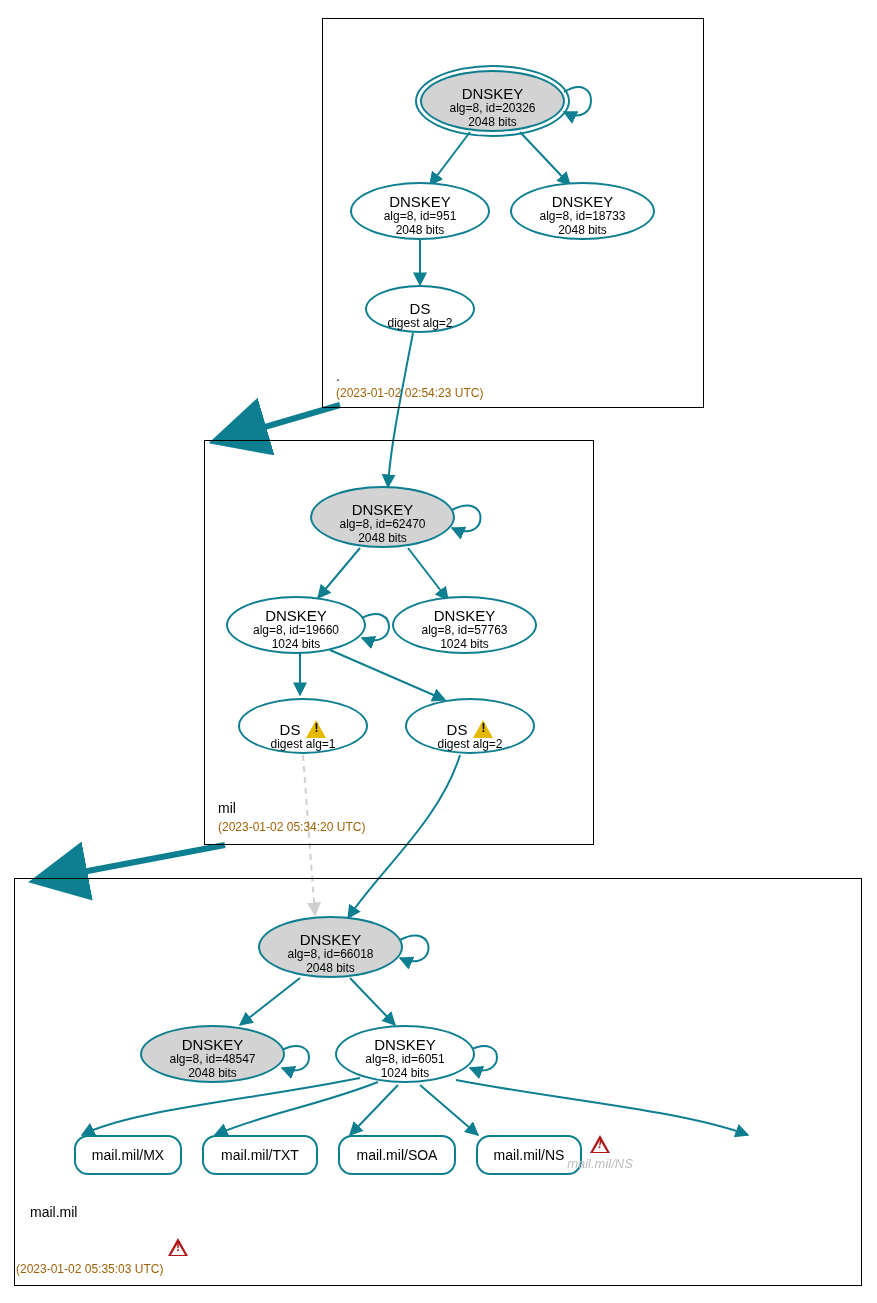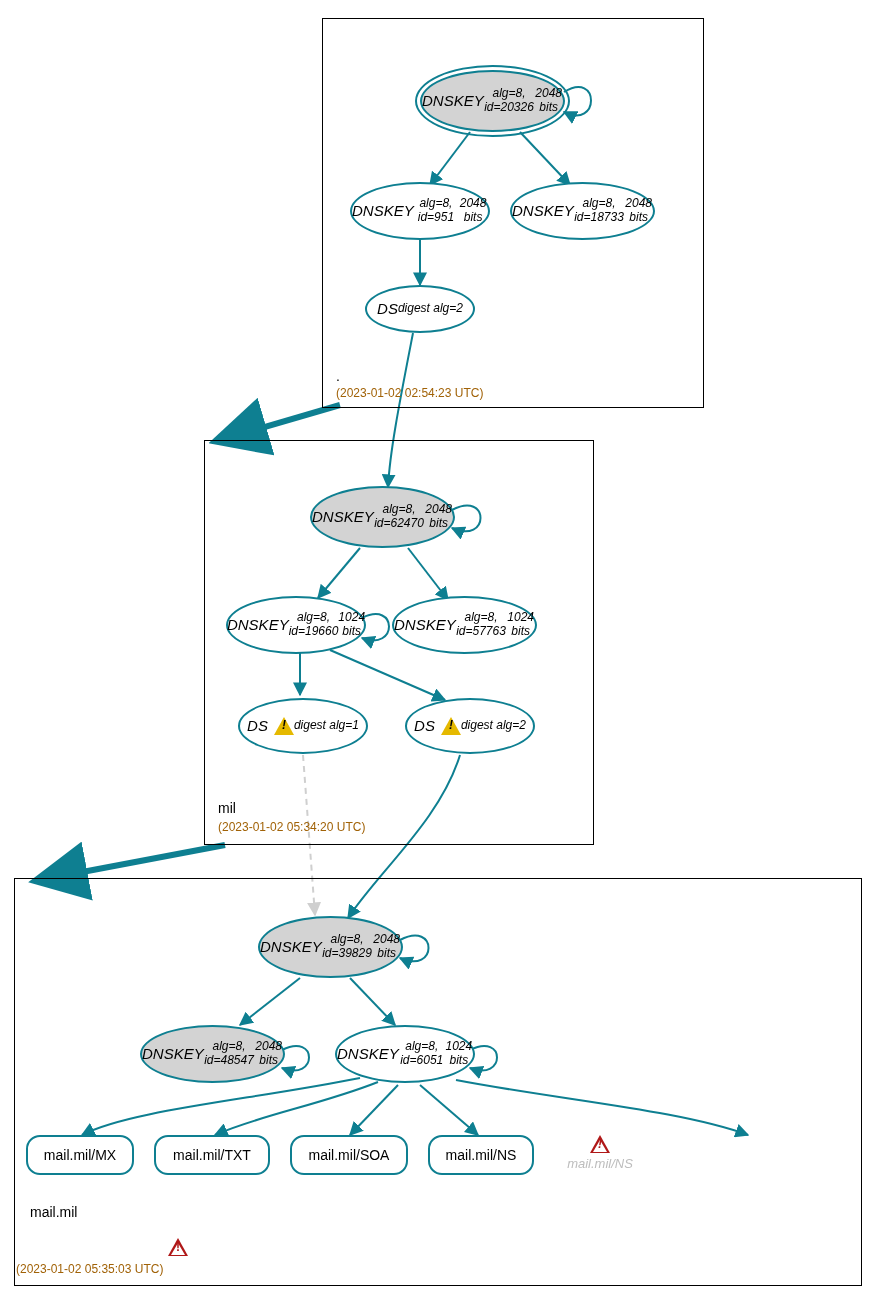--- a/index.html
+++ b/index.html
@@ -34,27 +34,26 @@
     position: absolute;
     font-size: 12px;
     color: #a16207;
   }
   .node {
     position: absolute;
     border: 2px solid #0e7f91;
     border-radius: 50%/50%;
     background: #fff;
     display: flex;
-    flex-direction: row;
+    flex-direction: column;
     align-items: center;
-    justify-content: center;
+    justify-content: flex-end;
     line-height: 1.15;
     box-sizing: border-box;
     text-align: center;
-    font-style: italic;
   }
   .node.ksk {
     background: #d3d3d3;
   }
   .node .t1 { font-size: 15px; }
   .node .t2 { font-size: 12px; }
   .node .t3 { font-size: 12px; }
   
   .node.trust-anchor::after {
     content: "";
@@ -74,20 +73,21 @@
     border: 2px solid #0e7f91;
     border-radius: 14px;
     background: #fff;
     display: flex;
     align-items: center;
     justify-content: center;
     font-size: 14px;
     padding: 0 8px;
     height: 40px;
     box-sizing: border-box;
+    margin-left: 48px;
   }
   .ghost-rr {
     position: absolute;
     font-style: italic;
     color: #bdbdbd;
     font-size: 13px;
     text-align: center;
   }
   .warn-tri {
     display: inline-block;
@@ -268,21 +268,21 @@
   <div class="node" style="left:405px; top:698px; width:130px; height:56px;">
     <div class="ds-row">
         <span class="t1">DS</span>
         <span class="warn-tri"></span>
       </div>
     <span class="t2">digest alg=2</span>
   </div>
 
   <div class="node ksk" style="left:258px; top:916px; width:145px; height:62px;">
     <span class="t1">DNSKEY</span>
-    <span class="t2">alg=8, id=39829</span>
+    <span class="t2">alg=8, id=66018</span>
     <span class="t3">2048 bits</span>
   </div>
   <div class="node ksk" style="left:140px; top:1025px; width:145px; height:58px;">
     <span class="t1">DNSKEY</span>
     <span class="t2">alg=8, id=48547</span>
     <span class="t3">2048 bits</span>
   </div>
   <div class="node" style="left:335px; top:1025px; width:140px; height:58px;">
     <span class="t1">DNSKEY</span>
     <span class="t2">alg=8, id=6051</span>

